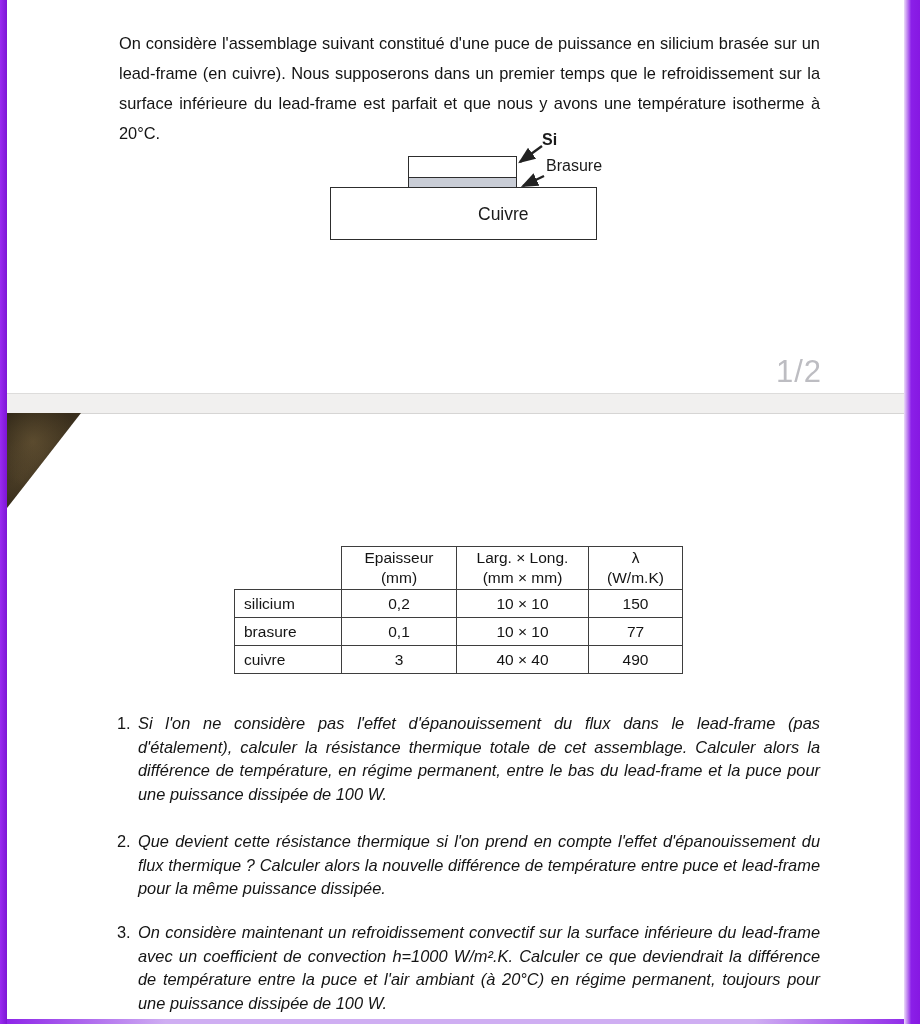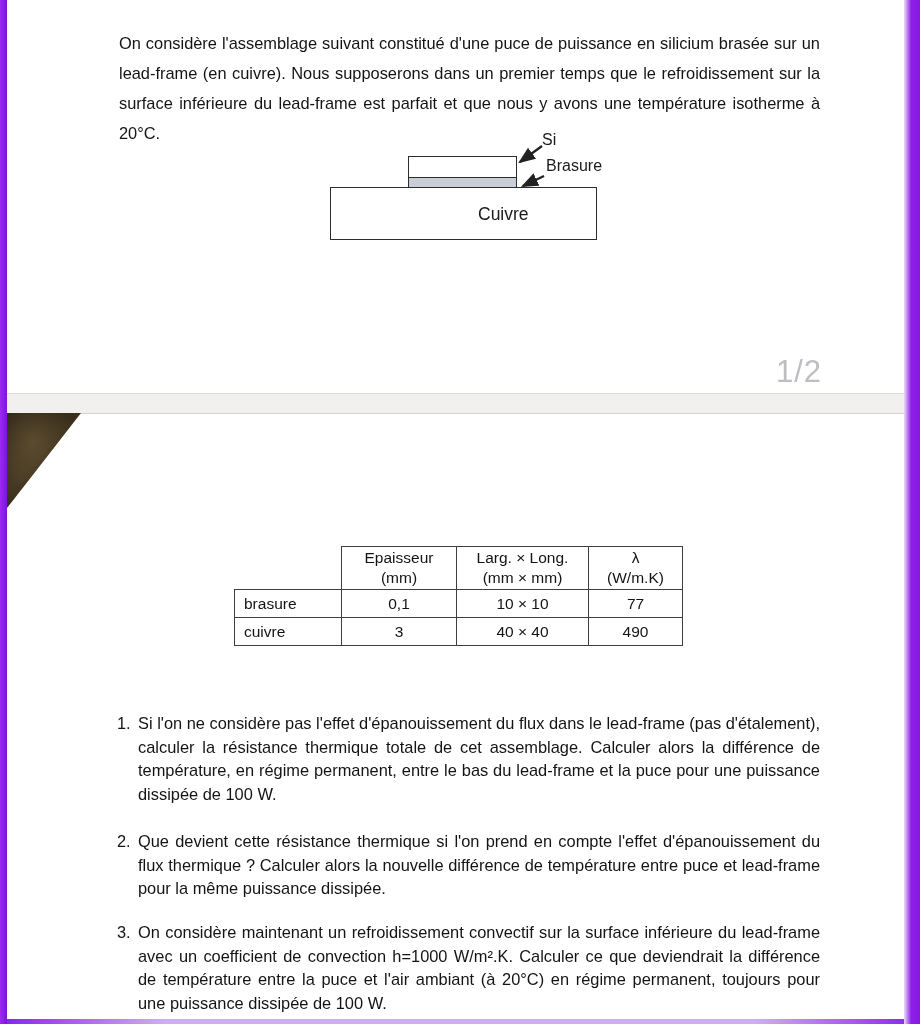--- a/index.html
+++ b/index.html
@@ -30,42 +30,42 @@
   
   .intro{position:absolute;left:119px;top:12px;width:701px;
     font-size:16.4px;line-height:30px;text-align:justify;color:#141414;}
   
   .diagram{position:absolute;left:330px;top:133px;width:300px;height:112px;z-index:1;}
   .diagram .rect{position:absolute;border:1.6px solid #2d2d2d;box-sizing:border-box;background:#fff;}
   .si-rect{left:78px;top:23px;width:109px;height:22px;}
   .brasure-rect{left:78px;top:44px;width:109px;height:11px;background:#c9cdd6 !important;}
   .cuivre-rect{left:0px;top:54px;width:267px;height:53px;}
   .cuivre-label{position:absolute;left:148px;top:71px;font-size:17.5px;color:#1a1a1a;}
-  .si-label{position:absolute;left:212px;top:-2px;font-size:16px;color:#1a1a1a;}
+  .si-label{position:absolute;left:212px;top:-2px;font-size:16px;color:#1a1a1a;font-weight:bold;}
   .brasure-label{position:absolute;left:216px;top:24px;font-size:16px;color:#1a1a1a;}
   .diagram svg{position:absolute;left:0;top:0;}
   
   .page-indicator{position:absolute;left:776px;top:354px;font-size:31px;
     color:#bdbdc2;letter-spacing:1px;z-index:4;}
   
   .props-table{position:absolute;left:234px;top:546px;border-collapse:collapse;
     font-size:15.5px;color:#141414;z-index:2;}
   .props-table th,.props-table td{border:1.6px solid #3e3e3e;font-weight:normal;
     text-align:center;padding:0 6px;box-sizing:border-box;}
   .props-table th{height:43px;line-height:20px;}
   .props-table th.corner{border:none;background:transparent;}
   .props-table td{height:28px;}
   .props-table td.lbl{text-align:left;padding-left:9px;}
   .col-label{width:107px;} .col-ep{width:115px;} .col-dim{width:132px;} .col-lam{width:94px;}
   
   .question{position:absolute;left:117px;width:703px;display:flex;
     font-size:16.4px;line-height:23.6px;color:#141414;}
   .q1{top:712px;} .q2{top:830px;} .q3{top:921px;}
   .q-num{flex:none;width:21px;}
-  .q-text{flex:1;text-align:justify;}
+  .q-text{flex:1;text-align:justify;font-style:italic;}
 </style>
 </head>
 <body>
 
 <div class="frame-left"></div>
 <div class="frame-right"></div>
 <div class="frame-bottom"></div>
 
 <div>
   <p class="intro">On considère l'assemblage suivant constitué d'une puce de puissance en silicium brasée sur un lead-frame (en cuivre). Nous supposerons dans un premier temps que le refroidissement sur la surface inférieure du lead-frame est parfait et que nous y avons une température isotherme à 20°C.</p>
@@ -115,20 +115,26 @@
           <div>(mm × mm)</div>
         </th>
         <th>
           <div>λ</div>
           <div>(W/m.K)</div>
         </th>
       </tr>
     </thead>
     <tbody>
       <tr>
+        <td class="lbl">silicium</td>
+        <td>0,2</td>
+        <td>10 × 10</td>
+        <td>150</td>
+      </tr>
+      <tr>
         <td class="lbl">brasure</td>
         <td>0,1</td>
         <td>10 × 10</td>
         <td>77</td>
       </tr>
       <tr>
         <td class="lbl">cuivre</td>
         <td>3</td>
         <td>40 × 40</td>
         <td>490</td>

